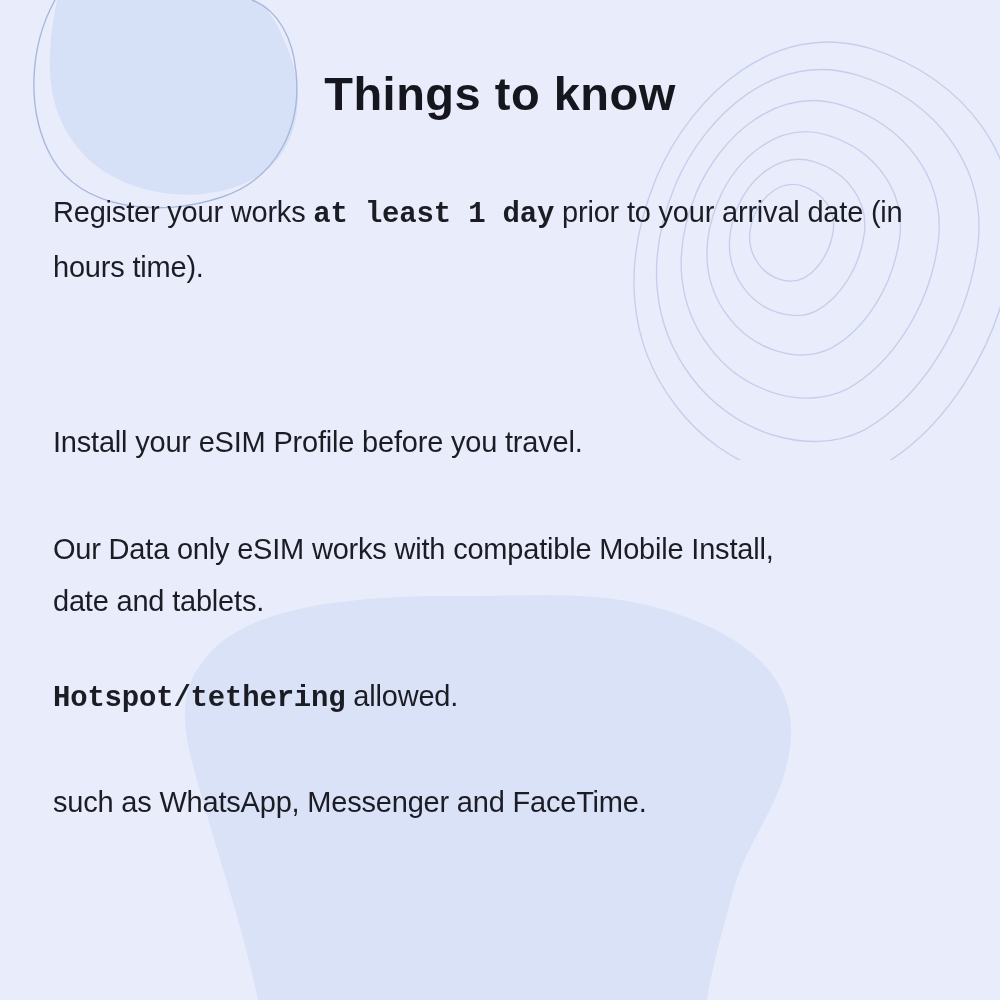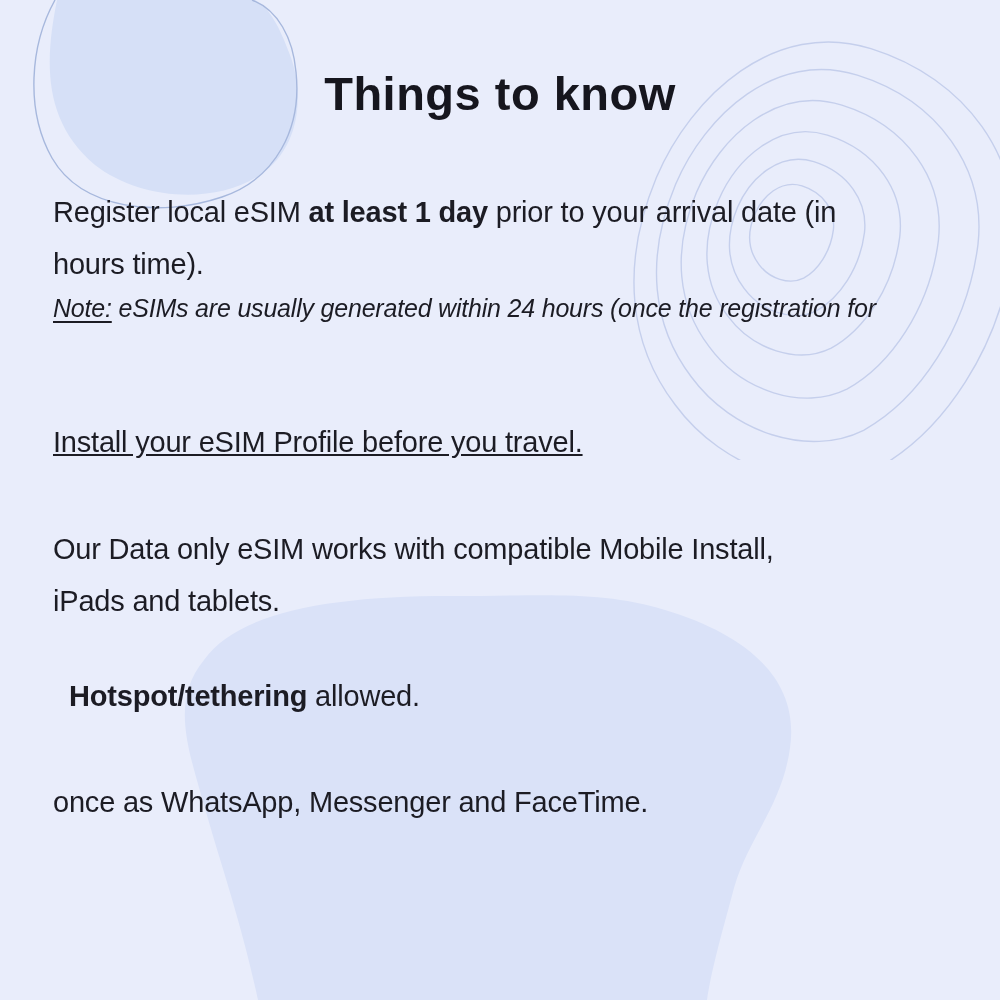--- a/index.html
+++ b/index.html
@@ -35,38 +35,38 @@
     position: absolute;
     left: 53px;
     right: 40px;
     margin: 0;
   }
   .body-text {
     font-size: 29px;
     line-height: 52px;
     letter-spacing: -0.2px;
   }
-  .body-text strong { font-weight: 700; }
+  .body-text strong { font-weight: 700; font-family: Liberation Mono, monospace; }
 
   .note-text {
     font-size: 25px;
     line-height: 40px;
     font-style: italic;
     letter-spacing: -0.2px;
   }
   .note-label {
     text-decoration: underline;
     text-underline-offset: 4px;
   }
 
   .p-register { top: 186px; }
   .p-note     { top: 288px; }
-  .p-install  { top: 416px; text-decoration: underline; }
+  .p-install  { top: 416px; }
   .p-compat   { top: 523px; }
-  .p-hotspot  { top: 670px; margin-left: 16px; }
+  .p-hotspot  { top: 670px; }
   .p-stay     { top: 776px; }
 
   .line { display: block; }
 </style>
 </head>
 <body>
 
 <div class="canvas">
 
   <svg class="deco corner-blob" width="340" height="230" viewBox="0 0 340 230" aria-hidden="true">
@@ -85,38 +85,37 @@
     </g>
   </svg>
 
   <svg class="deco bottom-blob" width="720" height="440" viewBox="120 560 720 440" aria-hidden="true">
     <path d="M 258 1000 C 242 925 222 868 206 812 C 188 748 170 702 204 660 C 238 612 330 596 450 596 C 545 596 600 590 665 610 C 748 635 800 680 790 748 C 782 806 748 838 734 888 C 720 940 712 968 707 1000 Z" fill="#dae2f8"></path>
   </svg>
 
   <h1 class="title">Things to know</h1>
 
   <p class="para body-text p-register">
-    <span class="line"><span>Register local eSIM </span><strong>at least 1 day</strong><span> prior to your arrival date (in</span></span>
+    <span class="line"><span>Register your works </span><strong>at least 1 day</strong><span> prior to your arrival date (in</span></span>
     <span class="line">hours time).</span>
   </p>
 
   <p class="para note-text p-note">
-    <span class="line"><span class="note-label">Note:</span><span> eSIMs are usually generated within 24 hours (once the registration for</span></span>
   </p>
 
   <p class="para body-text p-install">
     <span class="line">Install your eSIM Profile before you travel.</span>
   </p>
 
   <p class="para body-text p-compat">
     <span class="line">Our Data only eSIM works with compatible Mobile Install,</span>
-    <span class="line">iPads and tablets.</span>
+    <span class="line">date and tablets.</span>
   </p>
 
   <p class="para body-text p-hotspot">
     <span class="line"><strong>Hotspot/tethering</strong><span> allowed.</span></span>
   </p>
 
   <p class="para body-text p-stay">
-    <span class="line">once as WhatsApp, Messenger and FaceTime.</span>
+    <span class="line">such as WhatsApp, Messenger and FaceTime.</span>
   </p>
 
 </div>
 
 </body></html>

